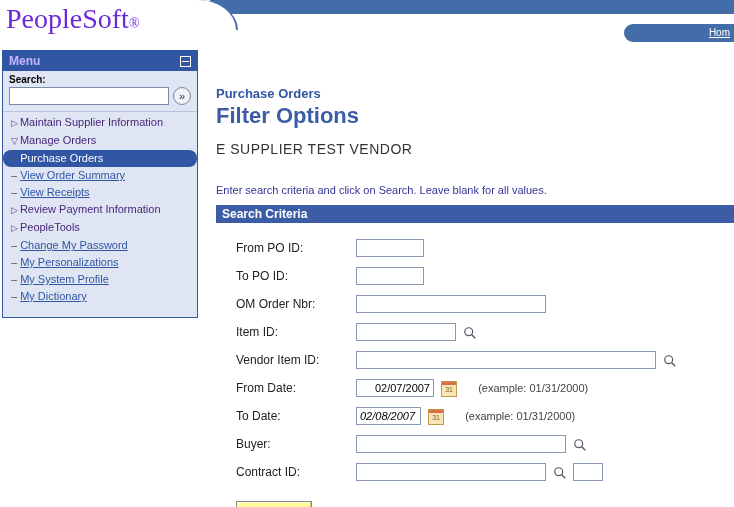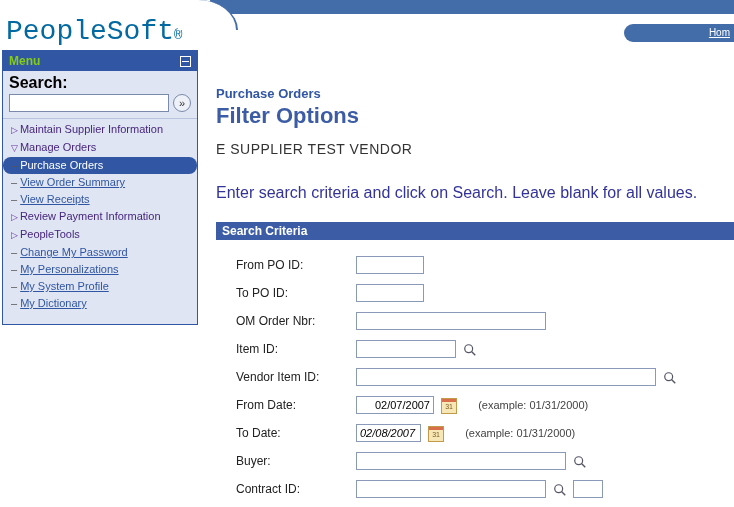--- a/index.html
+++ b/index.html
@@ -13,24 +13,24 @@
   }
   
   .header {
     position: relative;
     height: 48px;
     background: #fff;
   }
   .logo {
     position: absolute;
     left: 6px;
-    top: 16px;
-    font-family: Liberation Mono, monospace;
+    top: 3px;
+    font-family: Liberation Serif, serif;
     font-size: 28px;
-    color: #0369a1;
+    color: #6d28d9;
   }
   .logo-sub { font-size: 14px; vertical-align: baseline; }
   .curve {
     position: absolute;
     left: 178px;
     top: 0;
     width: 60px;
     height: 30px;
     background: #fff;
     border-right: 2px solid #436da9;
@@ -75,42 +75,42 @@
     padding: 10px 0 0 16px;
     min-width: 0;
   }
   
   .menu {
     border: 1px solid #3156a3;
     background: #dfe5f2;
   }
   .menu-head {
     background: #3156a3;
-    color: #84cc16;
+    color: #c4b5fd;
     font-weight: bold;
     padding: 3px 6px;
     font-size: 12px;
     display: flex;
     justify-content: space-between;
     align-items: center;
   }
   .collapse-icon {
     width: 11px; height: 11px;
     border: 1px solid #fff;
     position: relative;
   }
   .collapse-icon::before {
     content:""; position:absolute; left:1px; right:1px; top:4px; height:1px; background:#fff;
   }
   .search-row {
     background:#dfe5f2;
     padding:3px 6px 6px 6px;
     border-bottom:1px solid #b8c4de;
   }
-  .search-label { font-size:16px; font-weight:bold; color:#000; display:block; margin-bottom:2px;}
+  .search-label { font-size:10px; font-weight:bold; color:#000; display:block; margin-bottom:2px;}
   .search-box { display:flex; align-items:center; gap:4px;}
   .search-box input {
     flex:1; height:18px; border:1px solid #7a8aa8; background:#fff; font-size:11px; padding:1px 3px;
   }
   .go-btn {
     width:18px;height:18px;border:1px solid #7a8aa8;border-radius:50%;
     display:flex;align-items:center;justify-content:center;font-size:11px;background:#eef1f8;color:#333;
   }
   ul.nav { list-style:none; margin:0; padding:2px 0 12px 0; }
   ul.nav li { padding:1px 6px 1px 8px; font-size:11px; line-height:15px; }
@@ -120,21 +120,21 @@
   .sel {
     background:#3156a3; color:#fff; margin:0 0px; padding:1px 6px 1px 16px;border-radius:8px;
   }
   .sub { padding-left:16px; }
   .sub a, .plain a { color:#3156a3; text-decoration:underline; }
   .dash { color:#555; margin-right:3px;}
   
   .crumb { color:#3156a3; font-weight:bold; font-size:13px; margin:28px 0 2px 0; }
   h1.title { color:#3c5da5; font-size:22px; font-weight:bold; margin:0 0 12px 0; font-family:Arial; }
   .vendor { font-size:14px; color:#333; margin-bottom:27px; letter-spacing:0.5px;}
-  .hint { color:#333399; font-size:16px; margin-bottom:20px;}
+  .hint { color:#333399; font-size:11px; margin-bottom:9px;}
   .section-bar {
     background:#3c5da5; color:#fff; font-weight:bold; font-size:12px;
     padding:2px 6px; width:100%;
   }
   .form { padding:14px 0 0 20px; }
   .row { display:flex; align-items:center; margin-bottom:6px; min-height:22px;}
   .lbl { width:120px; font-size:12px; color:#222;}
   .fld input[type=text] {
     height:18px; border:1px solid #8a99b7; font-size:11px; padding:1px 3px; background:#fff;
   }

